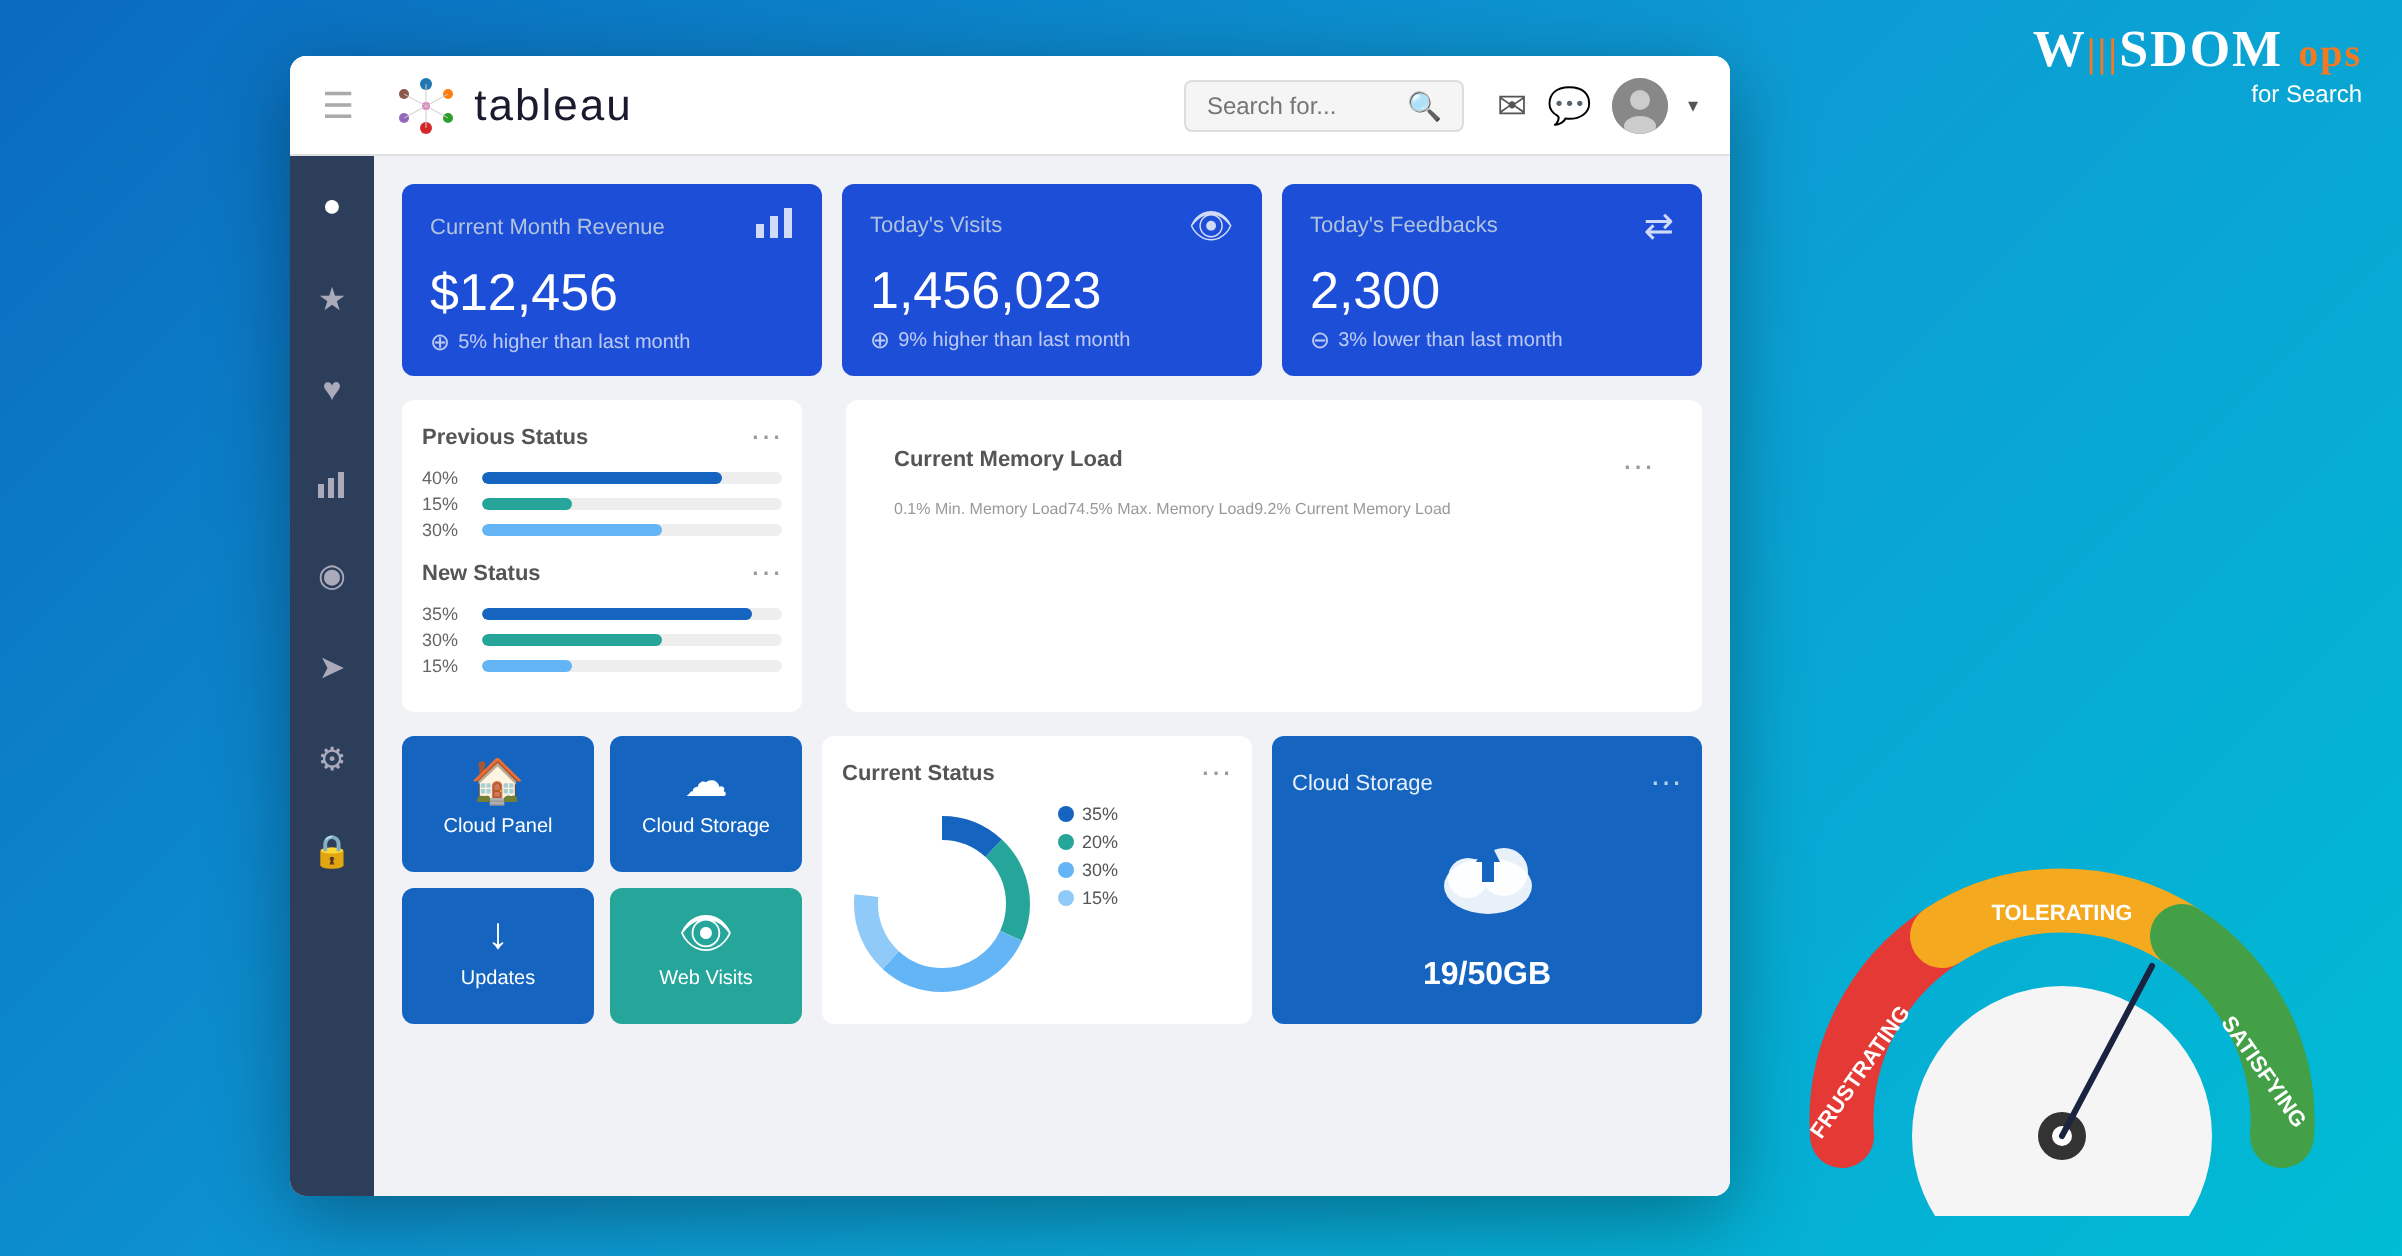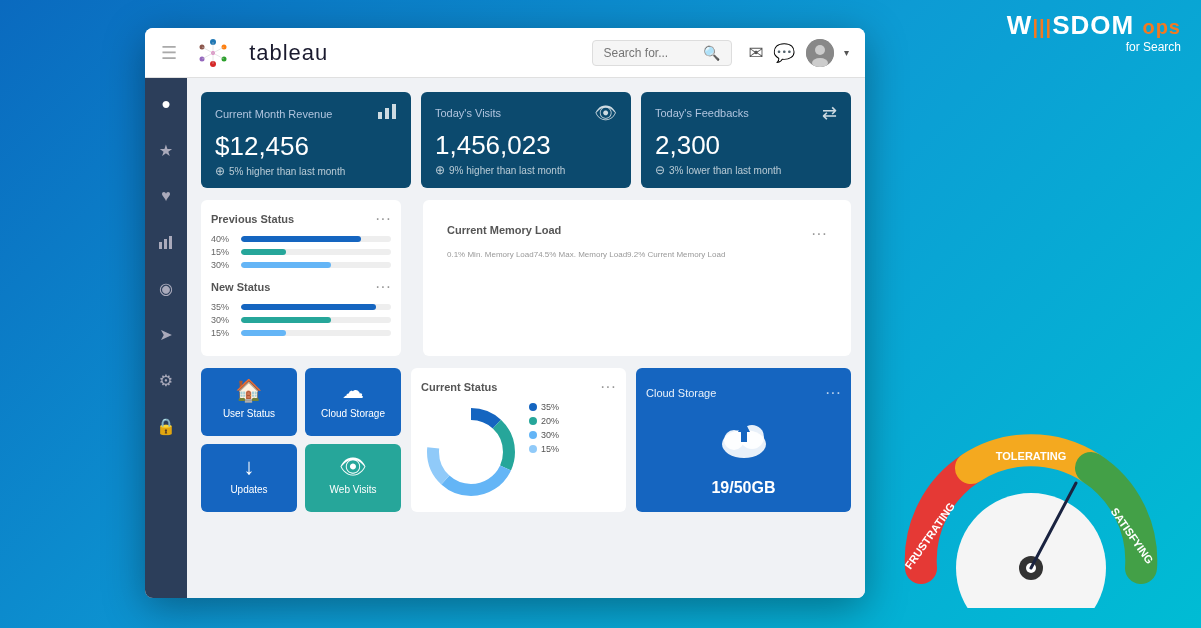--- a/index.html
+++ b/index.html
@@ -18,20 +18,21 @@
       top: 12px;
       right: 20px;
       text-align: right;
     }
     .brand-logo {
       font-size: 26px;
       font-weight: 900;
       color: #fff;
       letter-spacing: 1px;
       line-height: 1;
+      font-family: Liberation Serif, serif;
     }
     .brand-sub {
       color: #fff;
       font-size: 12px;
       text-align: right;
       margin-top: 2px;
     }
 
     
     .dashboard-window {
@@ -66,21 +67,20 @@
     }
     .tableau-icon {
       width: 32px;
       height: 32px;
     }
     .tableau-wordmark {
       font-size: 22px;
       color: #1a1a2e;
       font-weight: 300;
       letter-spacing: 1px;
-      margin-left: 12px;
     }
     .navbar-search {
       margin-left: auto;
       margin-right: 16px;
       display: flex;
       align-items: center;
       background: #f5f5f5;
       border: 1px solid #ddd;
       border-radius: 4px;
       padding: 4px 10px;
@@ -159,21 +159,21 @@
     }
 
     
     .kpi-row {
       display: grid;
       grid-template-columns: 1fr 1fr 1fr;
       gap: 10px;
       margin-bottom: 12px;
     }
     .kpi-card {
-      background: #0c4a6e;
+      background: #1d4ed8;
       border-radius: 6px;
       padding: 10px 14px;
       color: #fff;
     }
     .kpi-header {
       display: flex;
       justify-content: space-between;
       align-items: center;
       margin-bottom: 6px;
     }
@@ -566,21 +566,21 @@
           </div>
         </div>
 
       </div>
 
       <div class="bottom-row">
 
         <div class="action-tiles">
           <div class="tile tile-blue">
             <span class="tile-icon">🏠</span>
-            <span class="tile-label">User Status</span>
+            <span class="tile-label">Cloud Panel</span>
           </div>
           <div class="tile tile-blue">
             <span class="tile-icon">☁</span>
             <span class="tile-label">Cloud Storage</span>
           </div>
           <div class="tile tile-blue">
             <span class="tile-icon">↓</span>
             <span class="tile-label">Updates</span>
           </div>
           <div class="tile tile-teal">

